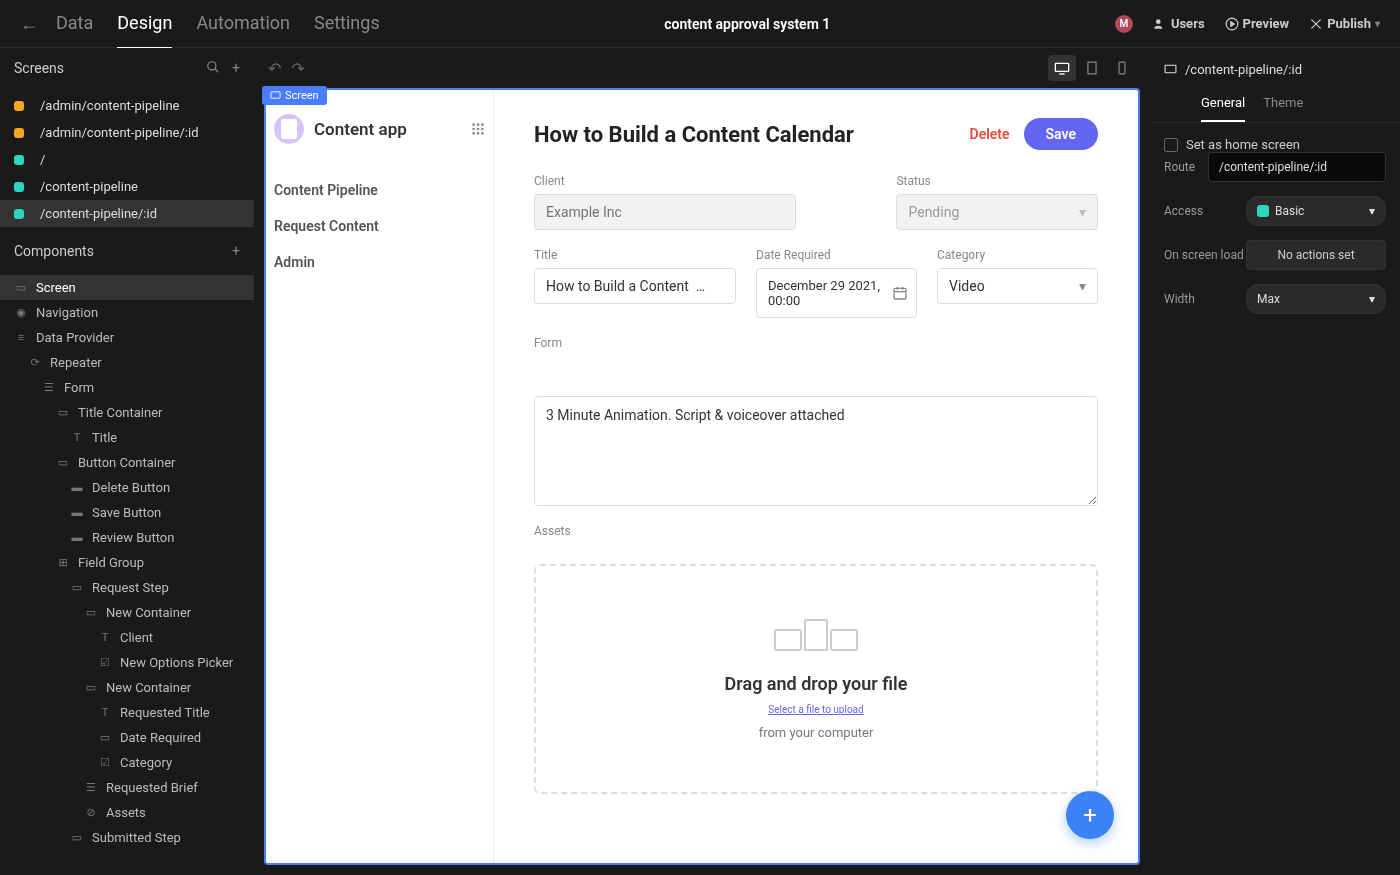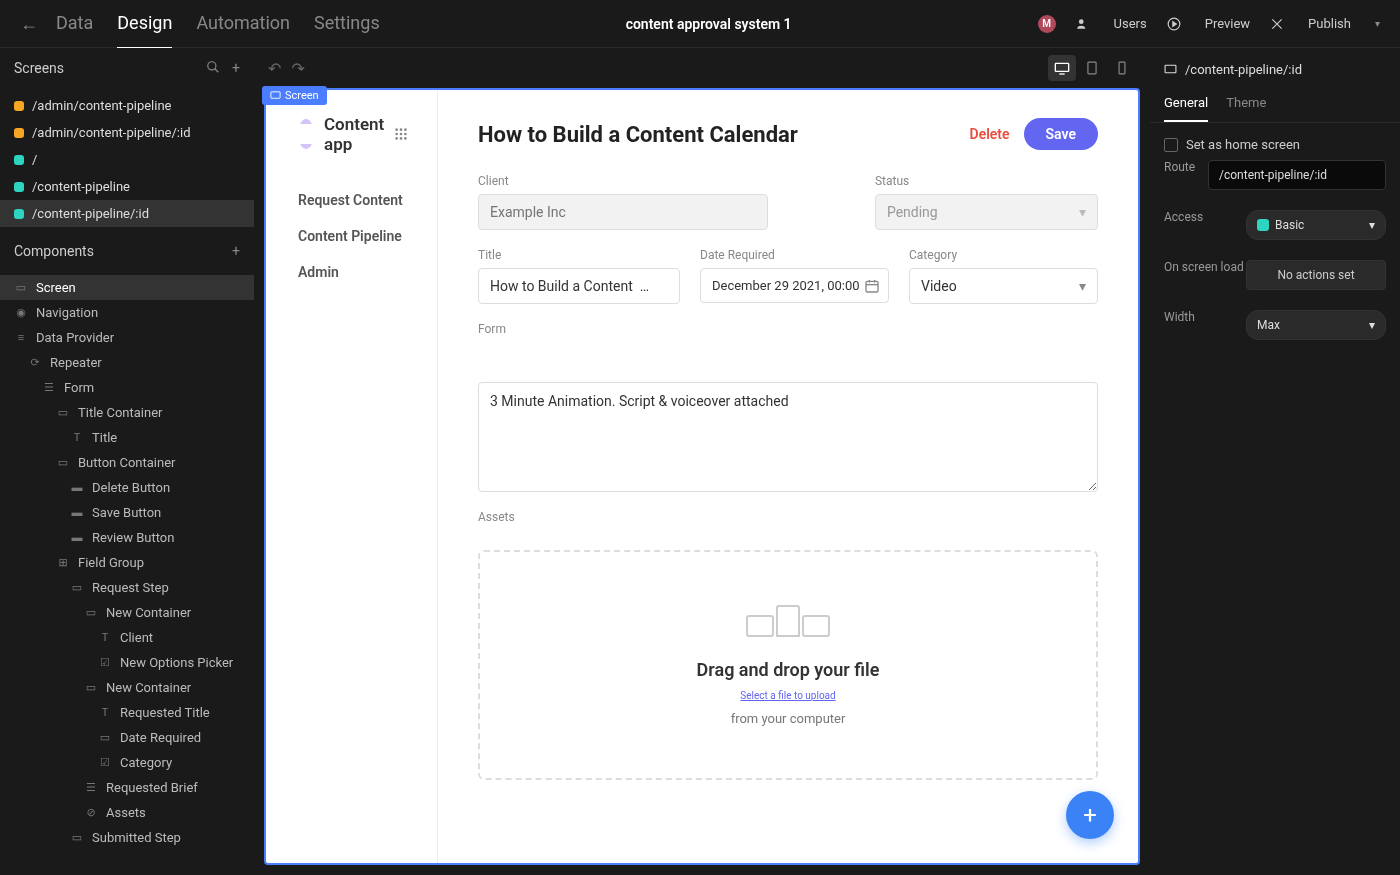--- a/index.html
+++ b/index.html
@@ -6,34 +6,34 @@
 body { background: #1a1a1a; color: #e0e0e0; width: 1400px; height: 875px; overflow: hidden; }
 
 
 .topbar { height: 48px; background: #1a1a1a; display: flex; align-items: center; padding: 0 20px; border-bottom: 1px solid #2a2a2a; }
 .topbar-back { color: #888; cursor: pointer; margin-right: 18px; font-size: 18px; }
 .topbar-tabs { display: flex; gap: 24px; }
 .topbar-tab { color: #888; font-size: 18px; padding: 14px 0; cursor: pointer; border-bottom: 2px solid transparent; }
 .topbar-tab.active { color: #fff; border-bottom-color: #fff; }
 .topbar-title { flex: 1; text-align: center; color: #fff; font-size: 14px; font-weight: 600; }
 .topbar-right { display: flex; align-items: center; gap: 20px; }
-.topbar-right-item { display: flex; align-items: center; gap: 24px; color: #ccc; font-size: 13px; cursor: pointer; }
+.topbar-right-item { display: flex; align-items: center; gap: 4px; color: #ccc; font-size: 13px; cursor: pointer; font-weight: bold; }
 .avatar-badge { width: 18px; height: 18px; border-radius: 50%; background: #b04a5a; color: #fff; font-size: 10px; display: flex; align-items: center; justify-content: center; font-weight: 600; }
 .chevron { font-size: 10px; color: #888; }
 
 
 .main { display: flex; height: calc(875px - 48px); }
 
 
 .left-panel { width: 254px; background: #1a1a1a; display: flex; flex-direction: column; overflow-y: auto; }
 .panel-header { display: flex; align-items: center; justify-content: space-between; padding: 12px 14px; color: #ccc; font-size: 14px; }
 .panel-header-icons { display: flex; gap: 12px; color: #888; }
 .panel-header-icons span { cursor: pointer; }
 .screens-list { padding: 4px 0; }
-.screen-item { display: flex; align-items: center; gap: 8px; padding: 6px 14px; font-size: 13px; color: #ddd; cursor: pointer; }
+.screen-item { display: flex; align-items: center; gap: 16px; padding: 6px 14px; font-size: 13px; color: #ddd; cursor: pointer; }
 .screen-item.selected { background: #333; }
 .screen-dot { width: 10px; height: 10px; border-radius: 3px; flex-shrink: 0; }
 .dot-orange { background: #f5a623; }
 .dot-teal { background: #2dd4bf; }
 .components-list { padding: 4px 0; }
 .comp-item { display: flex; align-items: center; gap: 8px; padding: 5px 14px; font-size: 13px; color: #bbb; cursor: pointer; }
 .comp-item.selected { background: #333; color: #fff; }
 .comp-icon { width: 14px; display: inline-flex; justify-content: center; font-size: 11px; color: #777; flex-shrink: 0; }
 .indent-1 { padding-left: 28px; }
 .indent-2 { padding-left: 42px; }
@@ -48,21 +48,21 @@
 .history-btns { display: flex; gap: 10px; color: #666; }
 .history-btns span { cursor: pointer; font-size: 16px; }
 .device-btns { display: flex; gap: 2px; }
 .device-btn { width: 28px; height: 26px; display: flex; align-items: center; justify-content: center; color: #888; cursor: pointer; border-radius: 4px; }
 .device-btn.active { background: #333; color: #fff; }
 
 .canvas-wrap { flex: 1; padding: 0 10px 10px 10px; position: relative; }
 .canvas { background: #fff; border: 2px solid #4a7dff; border-radius: 4px; height: 100%; position: relative; overflow: hidden; }
 .screen-badge { position: absolute; top: -2px; left: 8px; background: #4a7dff; color: #fff; font-size: 11px; padding: 3px 8px; border-radius: 3px; display: flex; align-items: center; gap: 4px; z-index: 10; }
 .canvas-inner { display: flex; height: 100%; color: #333; }
-.app-sidebar { width: 172px; border-right: 1px solid #eee; padding: 24px 32px; }
+.app-sidebar { width: 228px; border-right: 1px solid #eee; padding: 24px 8px; }
 .app-logo-row { display: flex; align-items: center; gap: 10px; margin-bottom: 28px; }
 .app-logo { width: 30px; height: 30px; border-radius: 50%; background: #d4c5f9; display: flex; align-items: center; justify-content: center; }
 .app-logo-inner { width: 16px; height: 20px; background: #fff; border-radius: 2px; }
 .app-name { font-size: 17px; font-weight: 600; color: #333; }
 .app-menu-toggle { margin-left: auto; color: #888; cursor: pointer; }
 .app-nav-item { padding: 10px 0; font-size: 14px; color: #555; font-weight: 600; cursor: pointer; }
 
 .app-main { flex: 1; padding: 28px 40px; overflow-y: auto; }
 .app-title-row { display: flex; align-items: center; justify-content: space-between; margin-bottom: 24px; }
 .app-title { font-size: 22px; font-weight: 700; color: #222; }
@@ -89,25 +89,25 @@
 .dz-link { font-size: 10px; color: #6366f1; text-decoration: underline; cursor: pointer; }
 .dz-sub { font-size: 13px; color: #777; }
 
 .fab { position: absolute; bottom: 24px; right: 24px; width: 48px; height: 48px; border-radius: 50%; background: #3b82f6; color: #fff; display: flex; align-items: center; justify-content: center; font-size: 24px; cursor: pointer; box-shadow: 0 4px 12px rgba(59,130,246,0.4); }
 
 
 .right-panel { width: 250px; background: #1a1a1a; padding: 0; }
 .rp-header { display: flex; align-items: center; gap: 8px; padding: 14px 14px 10px; font-size: 13px; color: #ddd; }
 .rp-tabs { display: flex; gap: 18px; padding: 0 14px; border-bottom: 1px solid #2a2a2a; }
 .rp-tab { padding: 8px 0 10px; font-size: 13px; color: #888; cursor: pointer; border-bottom: 2px solid transparent; }
-.rp-tab.active { color: #fff; border-bottom-color: #fff; }
+.rp-tab.active { color: #fff; border-bottom-color: #fff; margin-left: 37px; }
 .rp-body { padding: 14px; }
-.rp-row { display: flex; align-items: center; gap: 8px; margin-bottom: 8px; font-size: 13px; color: #ccc; }
+.rp-row { display: flex; align-items: center; gap: 8px; margin-bottom: 0; font-size: 13px; color: #ccc; }
 .rp-checkbox { width: 14px; height: 14px; border: 1.5px solid #666; border-radius: 2px; cursor: pointer; }
-.rp-field { display: flex; margin-bottom: 20px; }
+.rp-field { display: flex; align-items: center; margin-bottom: 14px; }
 .rp-field-label { width: 82px; font-size: 12px; color: #999; }
 .rp-input { flex: 1; background: #0a0a0a; border: 1px solid #333; border-radius: 4px; padding: 7px 10px; font-size: 12px; color: #ddd; }
 .rp-select { flex: 1; background: #2a2a2a; border: 1px solid #333; border-radius: 12px; padding: 7px 10px; font-size: 12px; color: #ddd; display: flex; align-items: center; justify-content: space-between; cursor: pointer; }
 .rp-select .swatch { width: 12px; height: 12px; background: #2dd4bf; border-radius: 3px; margin-right: 6px; }
 .rp-button { flex: 1; background: #2a2a2a; border: 1px solid #333; border-radius: 4px; padding: 7px 10px; font-size: 12px; color: #ccc; text-align: center; cursor: pointer; }
 
 svg { display: block; }
 </style>
 </head>
 <body>
@@ -341,22 +341,22 @@
                     <circle cx="13" cy="3" r="1.5"></circle>
                     <circle cx="3" cy="8" r="1.5"></circle>
                     <circle cx="8" cy="8" r="1.5"></circle>
                     <circle cx="13" cy="8" r="1.5"></circle>
                     <circle cx="3" cy="13" r="1.5"></circle>
                     <circle cx="8" cy="13" r="1.5"></circle>
                     <circle cx="13" cy="13" r="1.5"></circle>
                   </svg>
               </div>
             </div>
+            <div class="app-nav-item">Content Pipeline</div>
             <div class="app-nav-item">Request Content</div>
-            <div class="app-nav-item">Content Pipeline</div>
             <div class="app-nav-item">Admin</div>
           </div>
 
           <div class="app-main">
             <div class="app-title-row">
               <div class="app-title">How to Build a Content Calendar</div>
               <div class="app-title-btns">
                 <span class="btn-delete">Delete</span>
                 <span class="btn-save">Save</span>
               </div>

